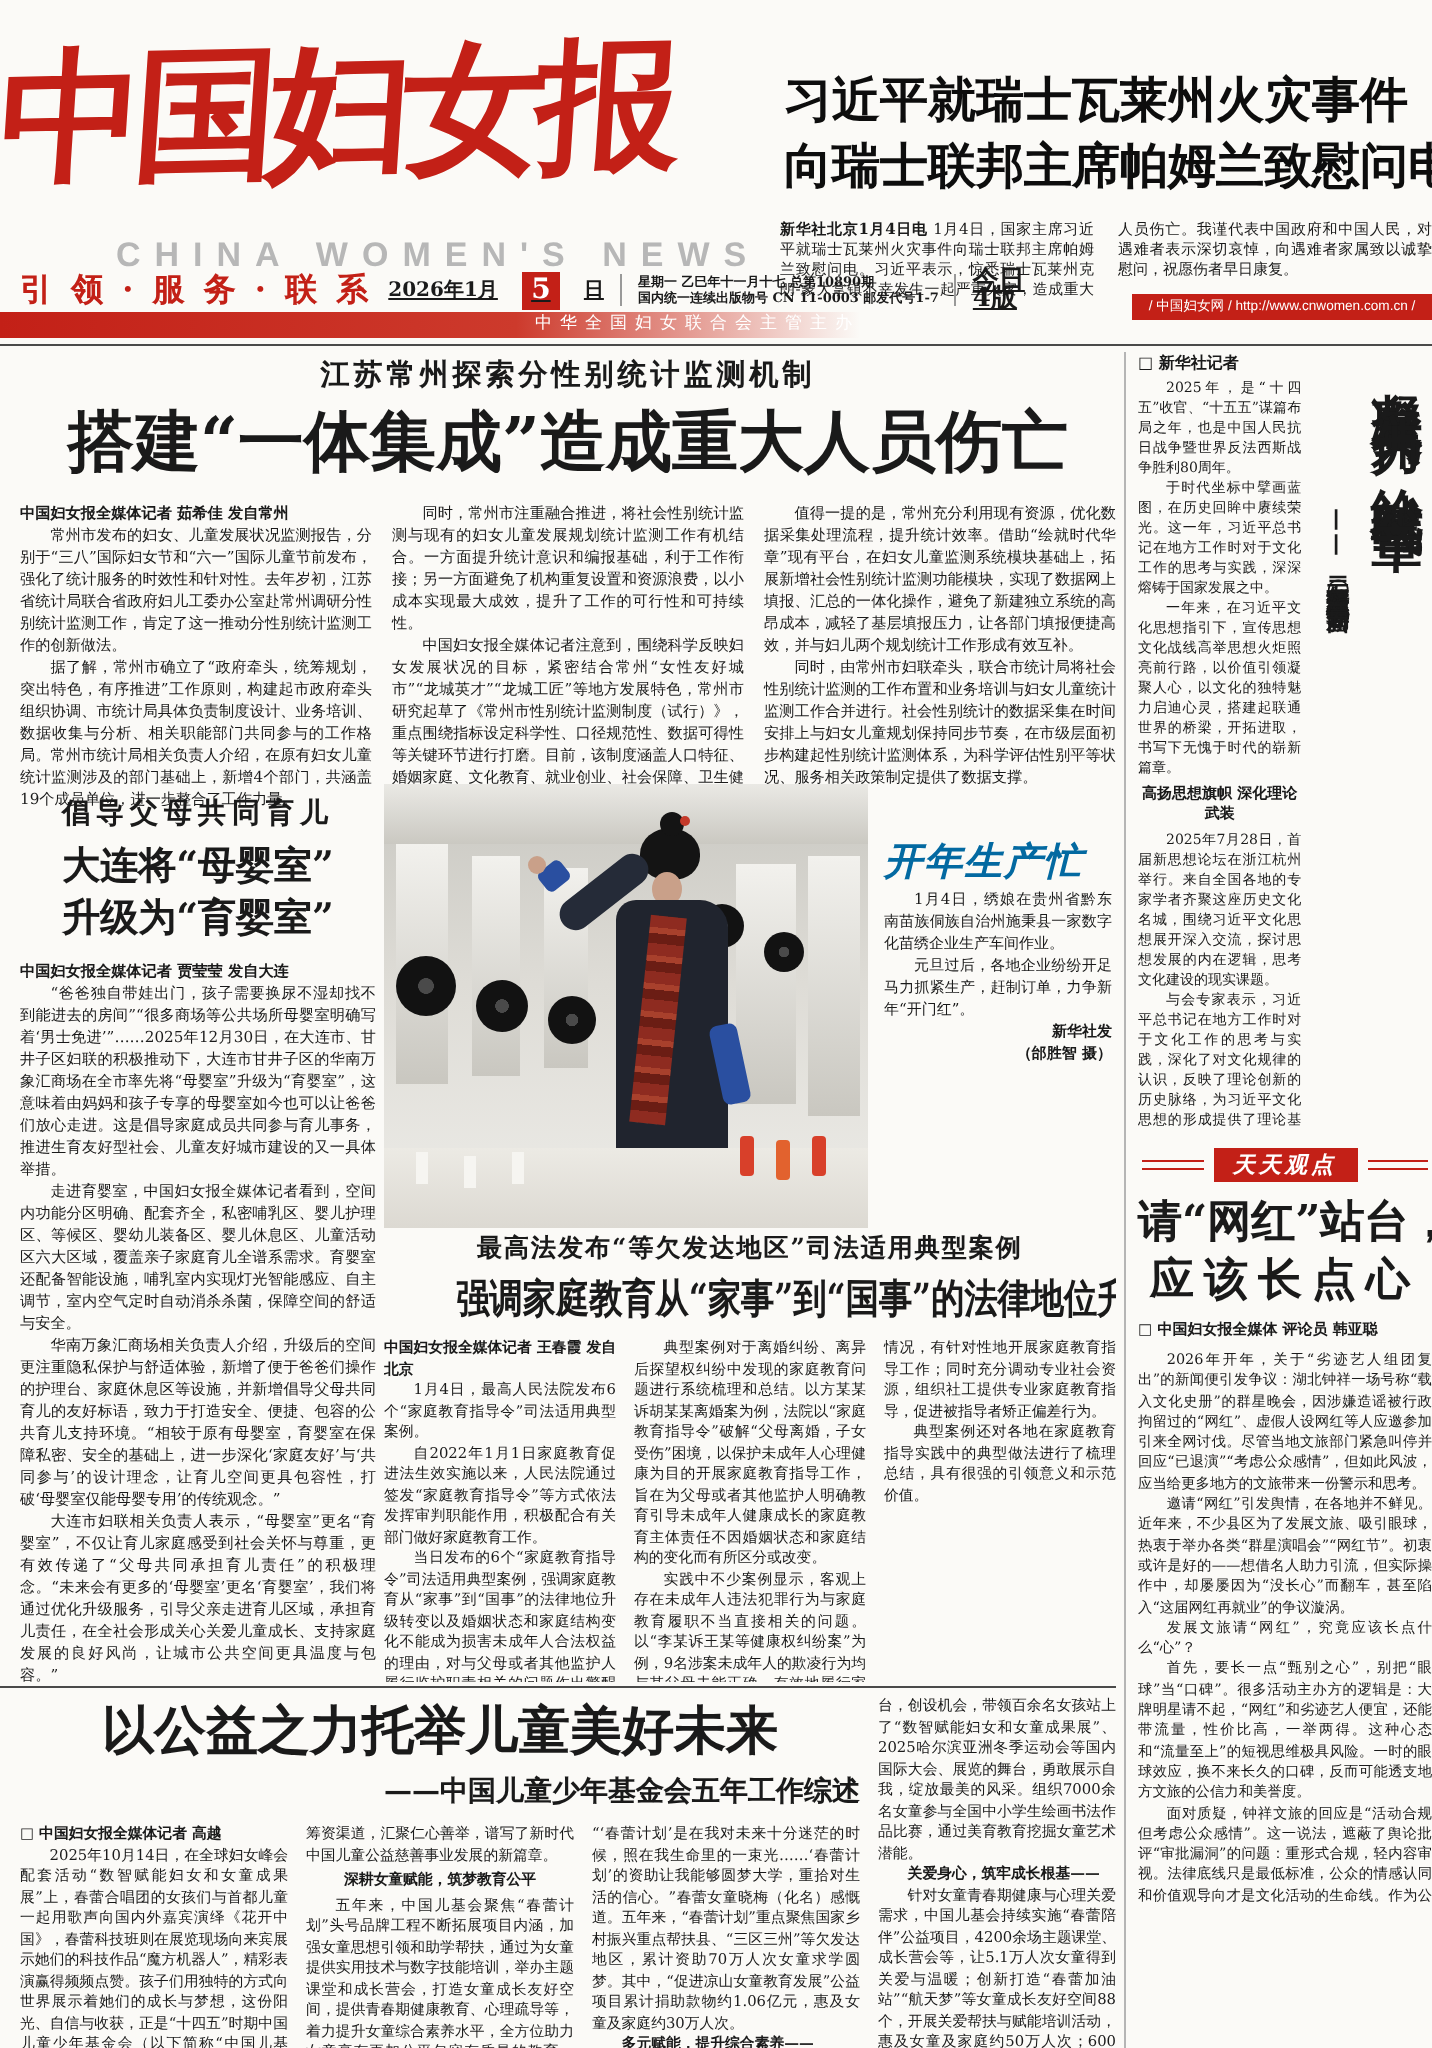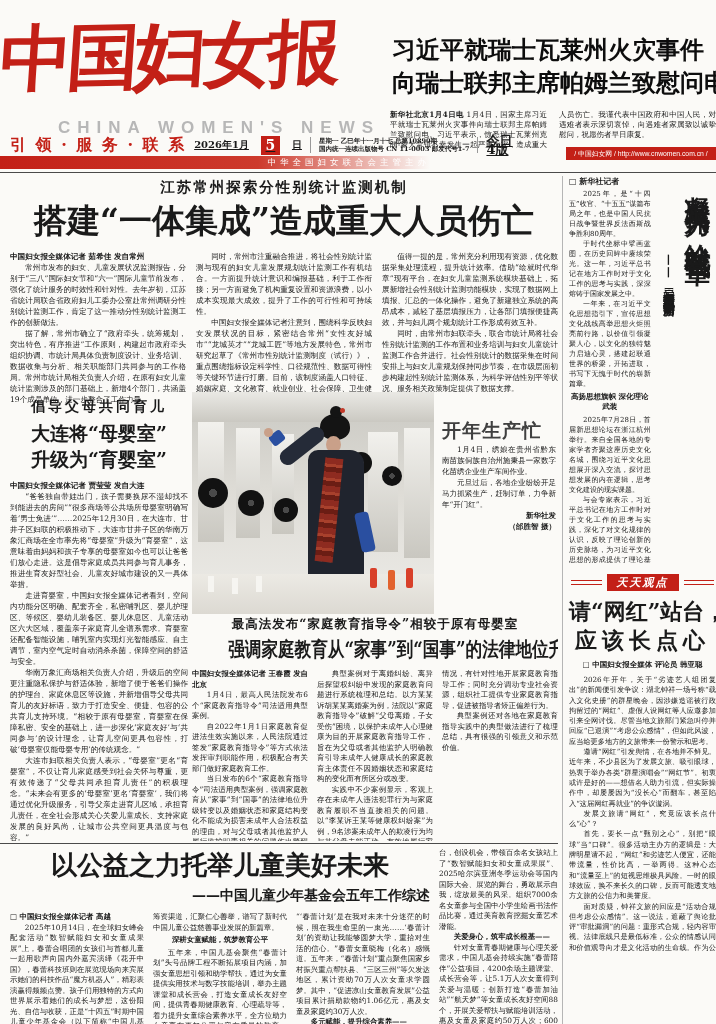--- a/index.html
+++ b/index.html
@@ -54,21 +54,21 @@
   .dl-body{margin-top:8px;font-size:7.6px;line-height:11px;}
 
   
   .photo-block{left:192px;top:392px;width:366px;height:222px;}
   .photo{position:absolute;left:0;top:0;width:242px;height:222px;overflow:hidden;
     background:linear-gradient(180deg,#c9c8c2 0%,#dedcd6 45%,#edece8 100%);}
   .ph{position:absolute;}
   .wheel{border-radius:50%;background:radial-gradient(circle at 50% 50%,#4a4a4a 0 18%,#121212 19% 100%);}
   .mach{background:linear-gradient(180deg,#f2f1ed,#c9c7c0);}
   .photo-side{position:absolute;left:250px;top:26px;width:114px;}
-  .ph-title{color:#404040;font-weight:900;font-size:19px;letter-spacing:1px;white-space:nowrap;}
+  .ph-title{color:#0369a1;font-weight:900;font-size:19px;letter-spacing:1px;white-space:nowrap;font-style:italic;}
   .ph-cap{margin-top:0;font-size:7.5px;line-height:11px;}
   .ph-credit{text-align:right;font-weight:bold;font-size:7.5px;line-height:11px;}
 
   
   .famedu{left:192px;top:616px;width:366px;height:226px;overflow:hidden;}
   .fe-kicker{text-align:center;font-weight:bold;font-size:12.5px;letter-spacing:1px;}
   .fe-headwrap{margin-top:3px;text-align:center;}
   .fe-head{display:inline-block;font-size:20px;font-weight:900;white-space:nowrap;
     transform:scaleX(0.83);transform-origin:center;}
   .fe-cols{display:flex;gap:9px;margin-top:6px;height:172px;overflow:hidden;}
@@ -94,21 +94,21 @@
   .rev-sub{writing-mode:vertical-rl;font-size:11.5px;font-weight:bold;width:22px;
     padding-top:78px;letter-spacing:1px;}
   .rev-head{writing-mode:vertical-rl;font-size:26px;font-weight:900;width:36px;
     letter-spacing:3px;line-height:36px;}
   .op-logo-row{display:flex;align-items:center;gap:5px;margin:10px 2px 6px 2px;}
   .op-line{flex:1;height:3px;border-top:1px solid #c32017;border-bottom:1px solid #c32017;}
   .op-logo{background:#c32017;color:#fff;font-weight:900;font-style:italic;
     font-size:11px;padding:1px 10px;letter-spacing:2px;white-space:nowrap;}
   .op-head{text-align:center;font-size:22px;font-weight:900;line-height:29px;white-space:nowrap;}
   .op-head .sp{letter-spacing:5px;}
-  .op-byline{text-align:center;font-weight:bold;font-size:7.5px;margin:5px 0;}
+  .op-byline{font-weight:bold;font-size:7.5px;margin:5px 0;}
   .op-body{font-size:7.2px;line-height:10.3px;height:276px;overflow:hidden;}
 
   .hrule{background:#4a4a4a;height:1px;}
 </style>
 </head>
 <body>
 
 <div class="abs brand">中国妇女报</div>
 <div class="abs brand-en">CHINA WOMEN'S NEWS</div>
 
@@ -219,21 +219,21 @@
       <p>元旦过后，各地企业纷纷开足马力抓紧生产，赶制订单，力争新年“开门红”。</p>
       <div class="ph-credit">
         <div>新华社发</div>
         <div>（邰胜智 摄）</div>
       </div>
     </div>
   </div>
 </div>
 
 <div class="abs famedu">
-  <div class="fe-kicker">最高法发布“家庭教育指导令”相较于原有母婴室</div>
+  <div class="fe-kicker">最高法发布“等欠发达地区”司法适用典型案例</div>
   <div class="fe-headwrap"><span class="fe-head">强调家庭教育从“家事”到“国事”的法律地位升级</span></div>
   <div class="fe-cols">
     <div class="col just">
       <p class="noindent byline-b">中国妇女报全媒体记者 王春霞 发自北京</p>
       <p>1月4日，最高人民法院发布6个“家庭教育指导令”司法适用典型案例。</p>
       <p>自2022年1月1日家庭教育促进法生效实施以来，人民法院通过签发“家庭教育指导令”等方式依法发挥审判职能作用，积极配合有关部门做好家庭教育工作。</p>
       <p>当日发布的6个“家庭教育指导令”司法适用典型案例，强调家庭教育从“家事”到“国事”的法律地位升级转变以及婚姻状态和家庭结构变化不能成为损害未成年人合法权益的理由，对与父母或者其他监护人履行监护职责相关的问题作出警醒提示，重申拒绝探望的底线，漠视未成年人保护的红线，强调协同合作和资源整合。</p>
     </div>
     <div class="col just">
       <p>典型案例对于离婚纠纷、离异后探望权纠纷中发现的家庭教育问题进行系统梳理和总结。以方某某诉胡某某离婚案为例，法院以“家庭教育指导令”破解“父母离婚，子女受伤”困境，以保护未成年人心理健康为目的开展家庭教育指导工作，旨在为父母或者其他监护人明确教育引导未成年人健康成长的家庭教育主体责任不因婚姻状态和家庭结构的变化而有所区分或改变。</p>

